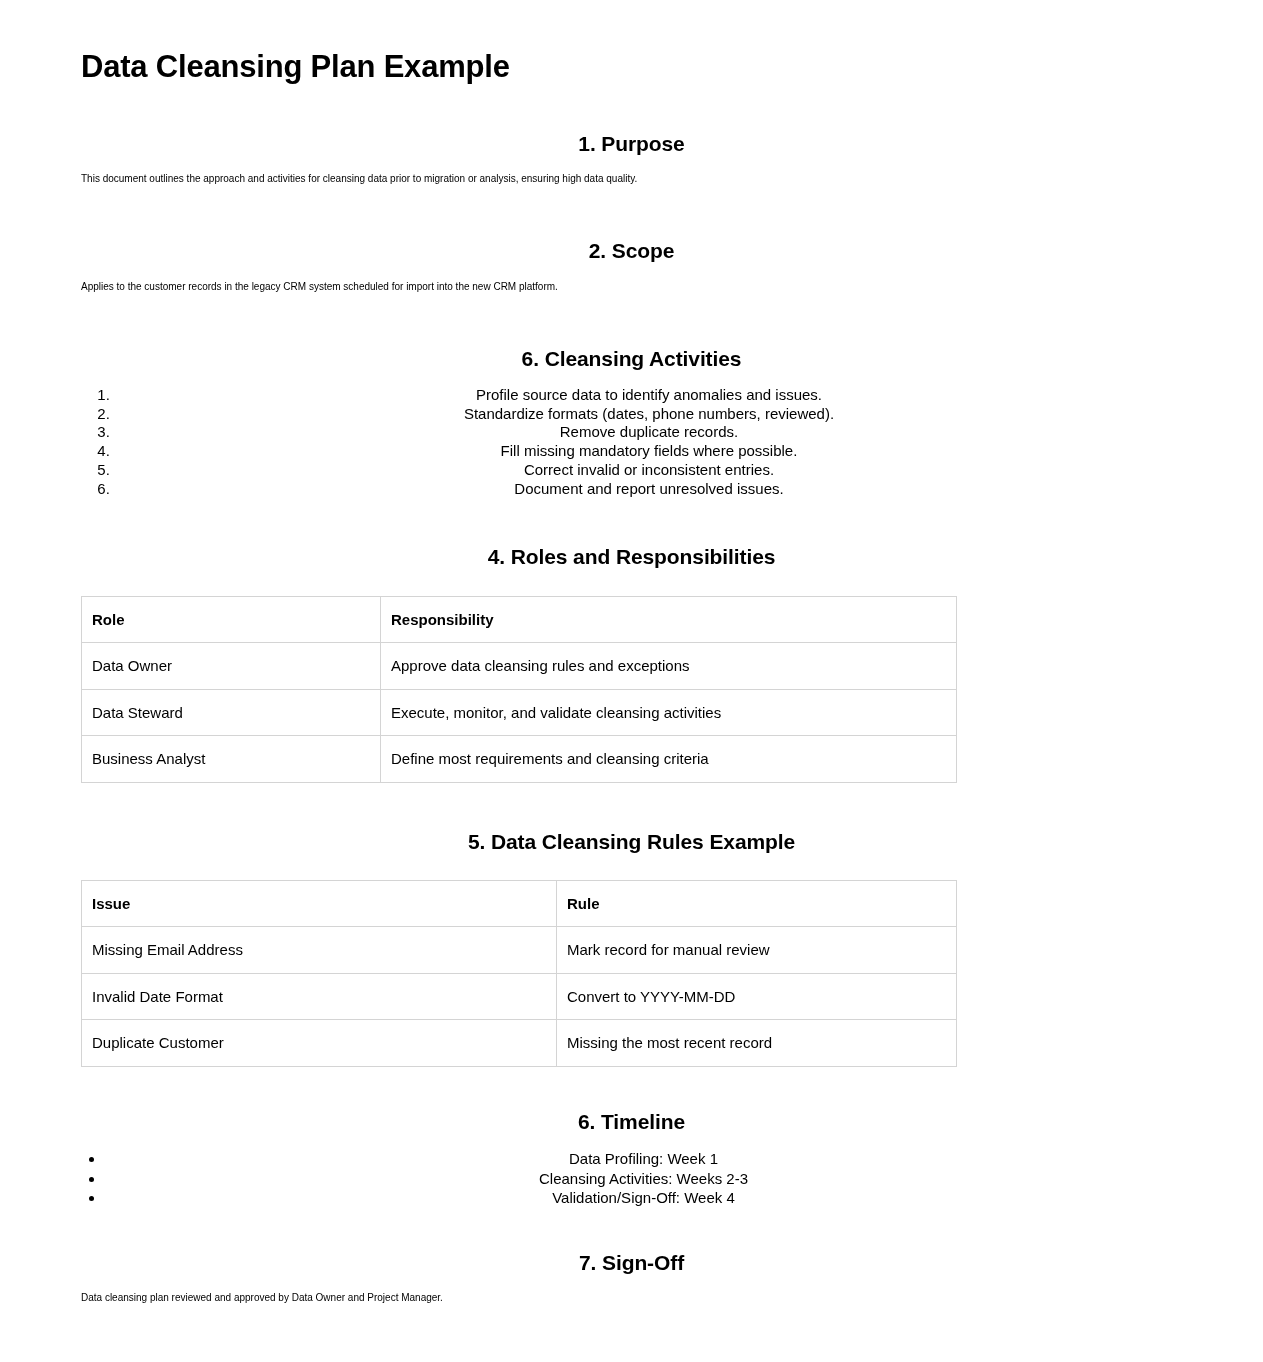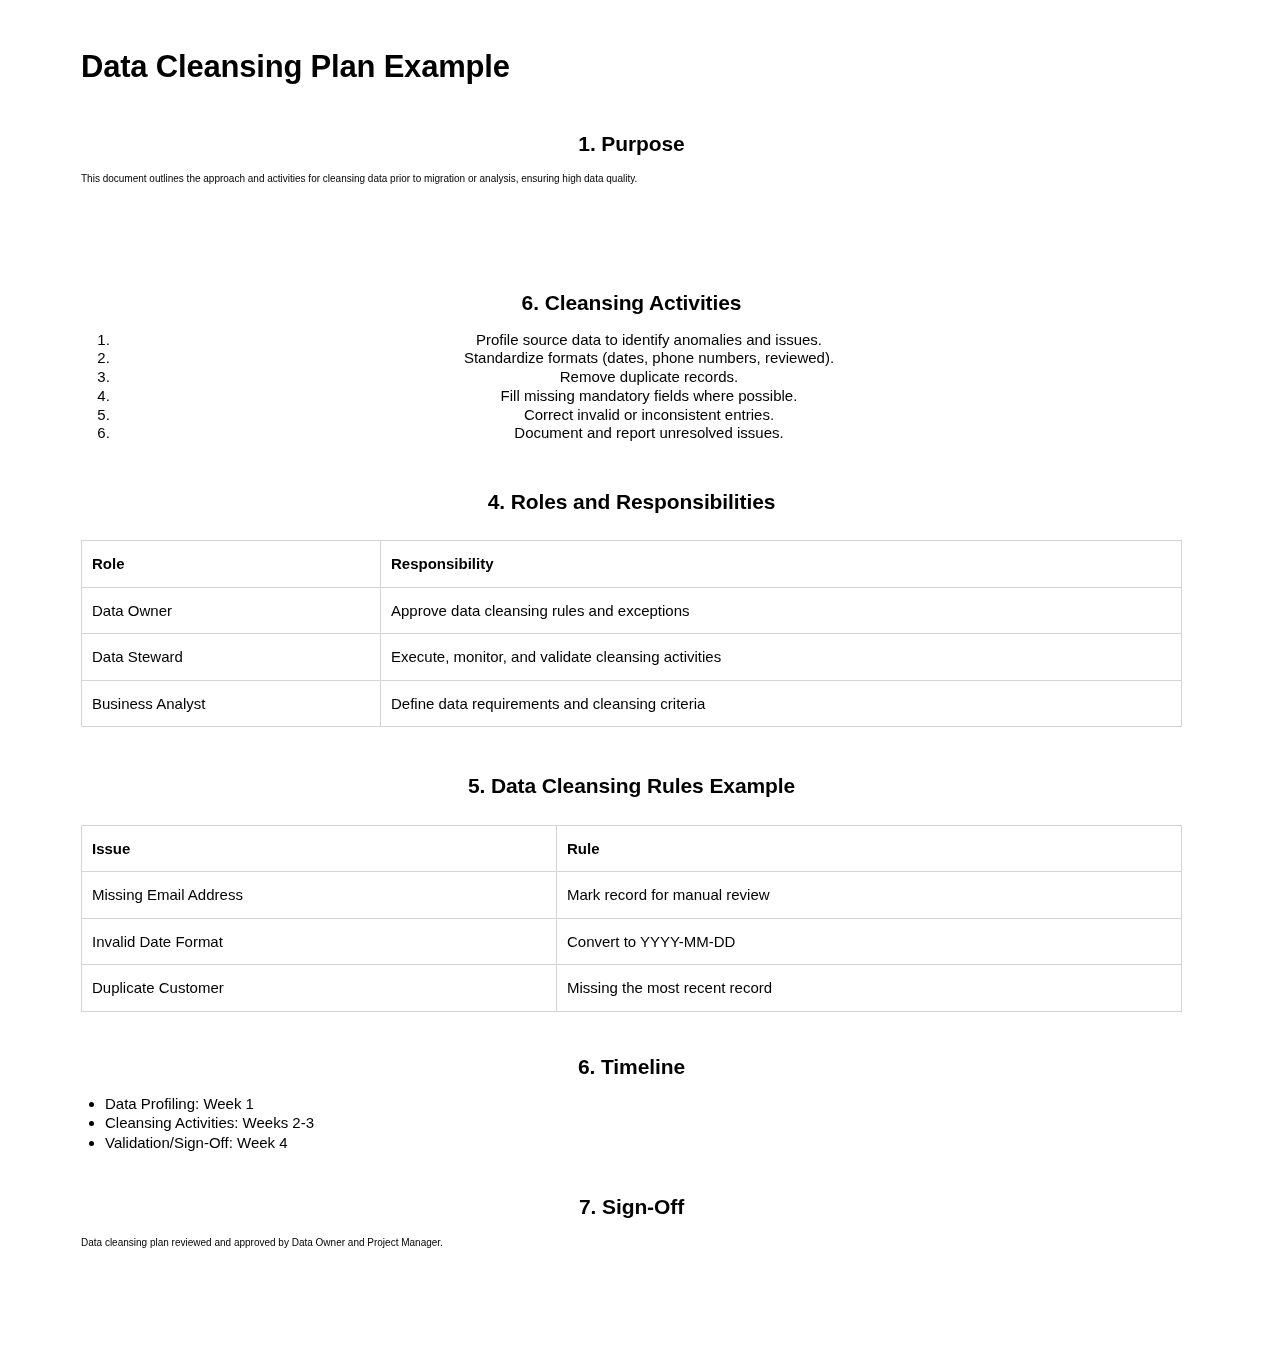--- a/index.html
+++ b/index.html
@@ -58,27 +58,28 @@
   ol.numbered-list li {
     margin: 0;
     padding-left: 2px;
     text-align: center;
   }
   ul.bullet-list {
     margin: 0;
     padding-left: 24px;
     font-size: 15px;
     line-height: 1.3;
+    text-align: center;
   }
   ul.bullet-list li {
     margin: 0;
   }
   table.data-table {
     border-collapse: collapse;
-    width: 1101px;
+    width: 876px;
     margin: 25px 0 0 0;
     table-layout: fixed;
     font-size: 15px;
   }
   table.data-table th,
   table.data-table td {
     border: 1px solid #d4d4d4;
     text-align: left;
     padding: 13px 10px 13px 10px;
     background: #ffffff;
@@ -98,20 +99,24 @@
 
   <h1 class="doc-title">Data Cleansing Plan Example</h1>
 
   <div class="section">
     <h2 class="section-heading">1. Purpose</h2>
     <p class="body-text">This document outlines the approach and activities for cleansing data prior to migration or analysis, ensuring high data quality.</p>
   </div>
 
   <div class="gap-purpose"></div>
 
+  <div class="section">
+    <h2 class="section-heading">2. Scope</h2>
+    <p class="body-text">Applies to the customer records in the legacy CRM system scheduled for import into the new CRM platform.</p>
+  </div>
 
   <div class="gap-scope"></div>
 
   <div class="section">
     <h2 class="section-heading">6. Cleansing Activities</h2>
     <ol class="numbered-list">
       <li>Profile source data to identify anomalies and issues.</li>
       <li>Standardize formats (dates, phone numbers, reviewed).</li>
       <li>Remove duplicate records.</li>
       <li>Fill missing mandatory fields where possible.</li>
@@ -139,21 +144,21 @@
         <tr>
           <td>Data Owner</td>
           <td>Approve data cleansing rules and exceptions</td>
         </tr>
         <tr>
           <td>Data Steward</td>
           <td>Execute, monitor, and validate cleansing activities</td>
         </tr>
         <tr>
           <td>Business Analyst</td>
-          <td>Define data requirements and cleansing criteria</td>
+          <td>Define most requirements and cleansing criteria</td>
         </tr>
       </tbody>
     </table>
   </div>
 
   <div class="gap-roles"></div>
 
   <div class="section">
     <h2 class="section-heading">5. Data Cleansing Rules Example</h2>
     <table class="data-table rules-table">

